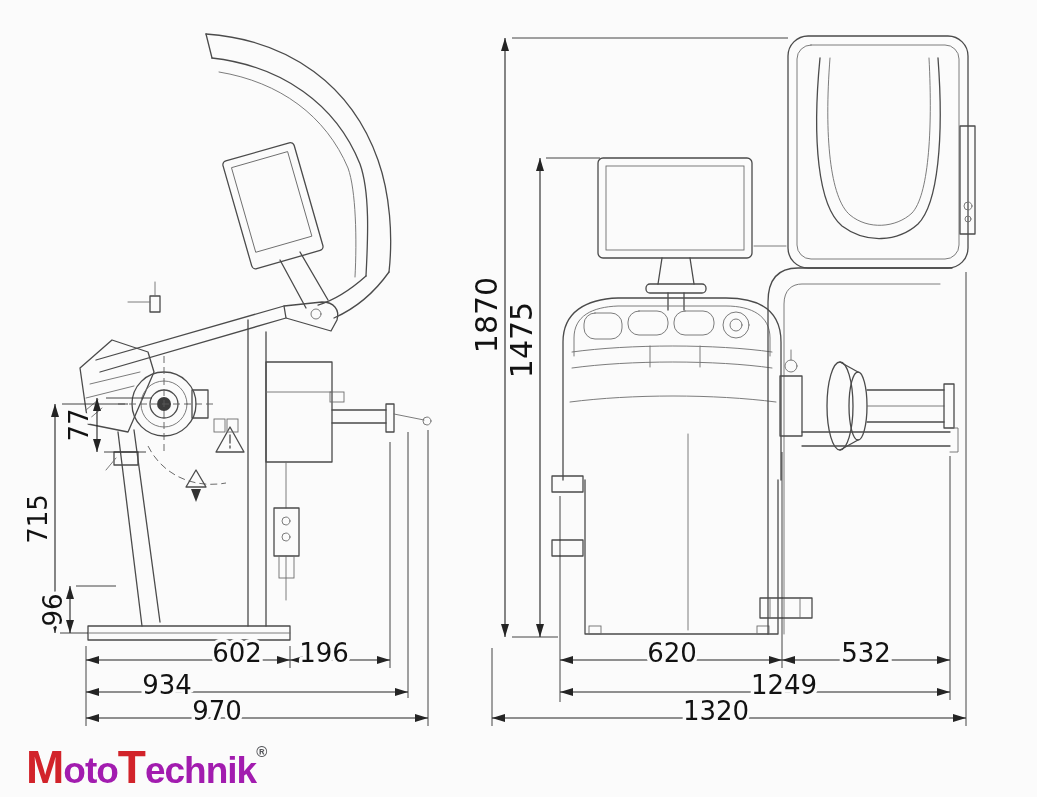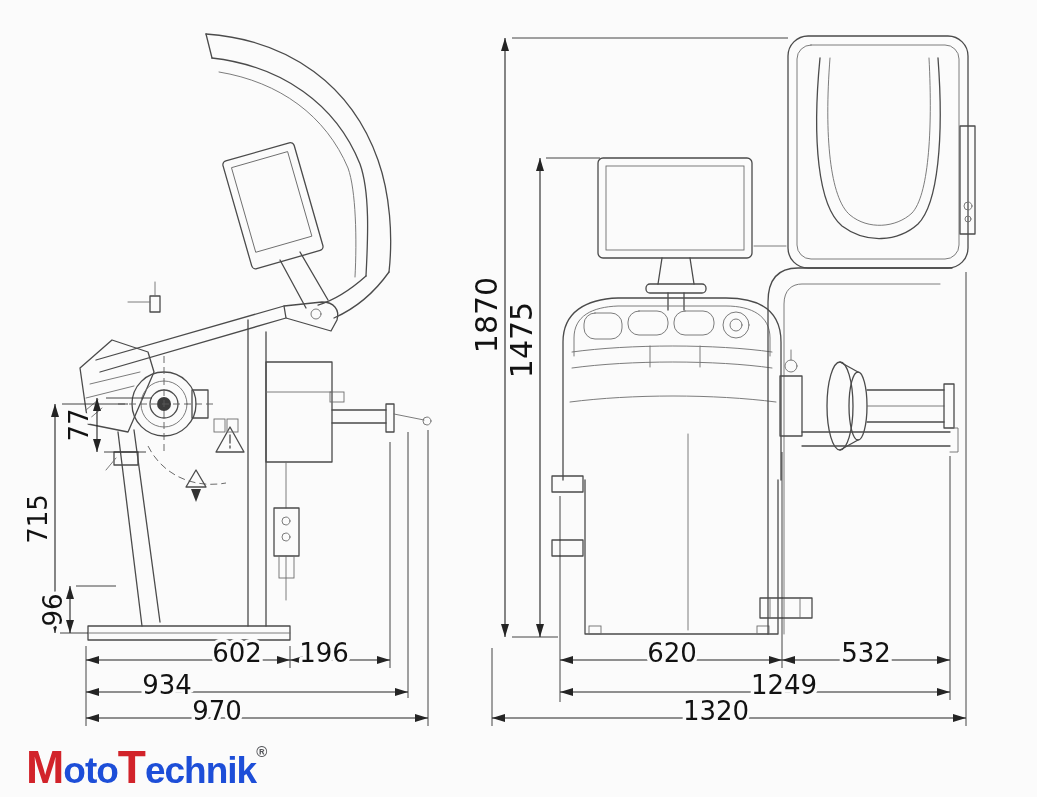--- a/index.html
+++ b/index.html
@@ -14,21 +14,21 @@
   .ext{fill:none;stroke:#303030;stroke-width:0.9;}
   .dim{stroke:#242424;stroke-width:1.1;marker-start:url(#arw);marker-end:url(#arw);}
   .dim-text{
     font-family:"DejaVu Sans",sans-serif;font-size:26px;fill:#121212;
     paint-order:stroke;stroke:#fbfbfb;stroke-width:7px;stroke-linejoin:round;
   }
   .dim-text-lg{font-size:30px;}
   .logo{position:absolute;left:26px;top:740px;white-space:nowrap;
         font-family:"Liberation Sans","DejaVu Sans",sans-serif;font-weight:bold;letter-spacing:-1px;}
   .logo-cap{color:#d2232a;font-size:46px;}
-  .logo-low{color:#1d4ed8;font-size:37px;}
+  .logo-low{color:#a21caf;font-size:37px;}
   .logo-reg{color:#55565a;font-size:15px;vertical-align:26px;letter-spacing:0;}
 </style>
 </head>
 <body>
 
 <svg class="drawing" width="1037" height="797" viewBox="0 0 1037 797">
   <defs>
     <marker id="arw" viewBox="0 0 12 10" refX="12" refY="5" markerWidth="13" markerHeight="11" orient="auto-start-reverse" markerUnits="userSpaceOnUse">
       <path d="M0,1.3 L12,5 L0,8.7 Z" fill="#242424"></path>
     </marker>

